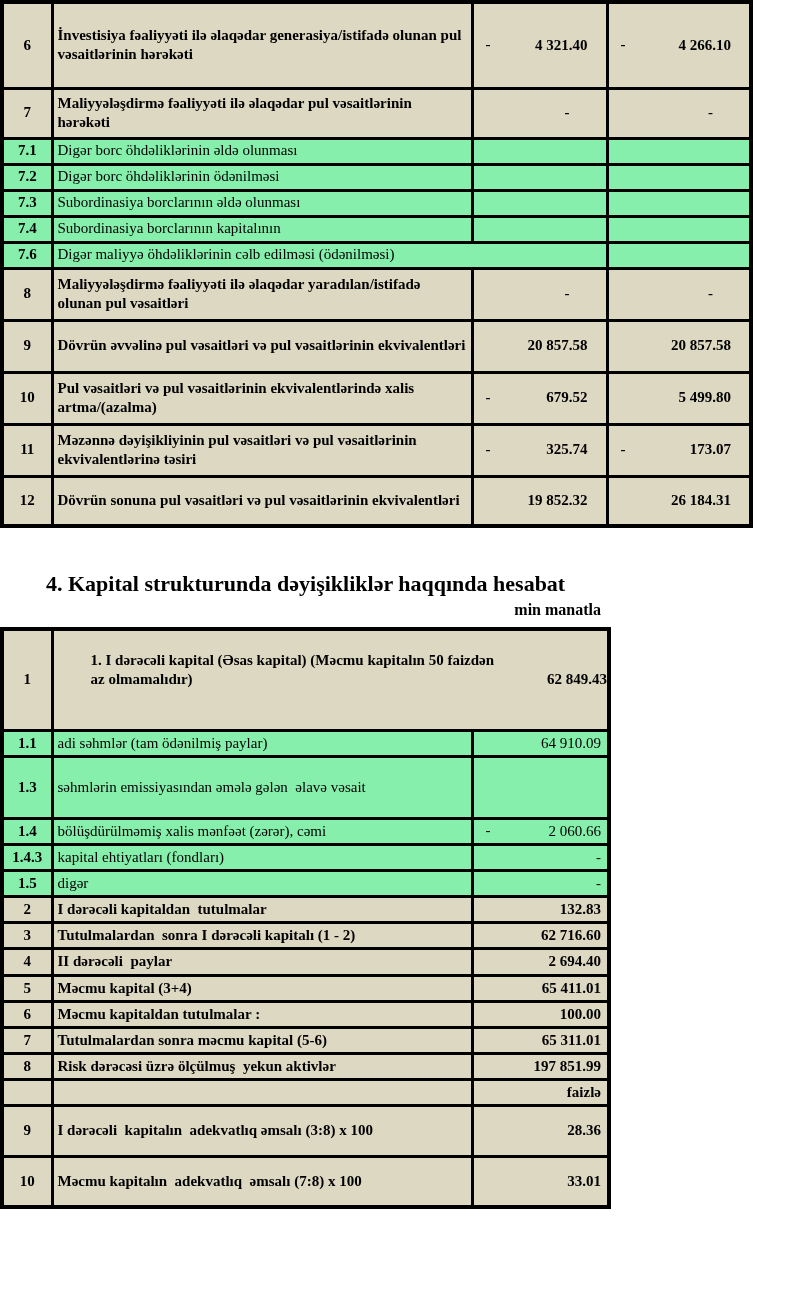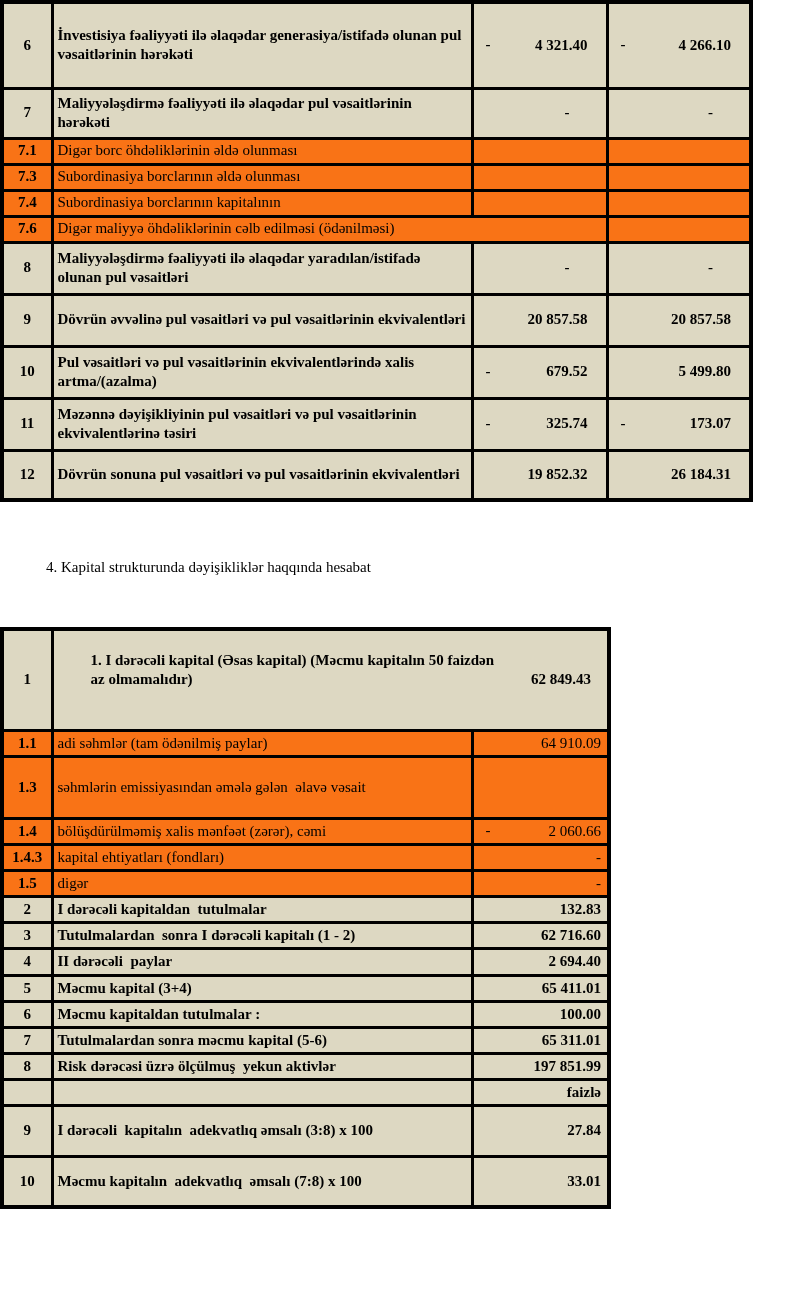--- a/index.html
+++ b/index.html
@@ -15,43 +15,43 @@
   table { border-collapse: collapse; table-layout: fixed; border: 4px solid #000; }
   td {
     border: 3px solid #000;
     font-size: 15px;
     line-height: 1.28;
     padding: 1px 4px;
     vertical-align: middle;
     overflow: hidden;
   }
   tr.hl td { background: #ddd8c2; font-weight: bold; }
-  tr.wh td { background: #f97316; }
+  tr.wh td { background: #86efac; }
 
   td.num { text-align: center; font-weight: bold; padding: 1px 1px; }
   td.desc { text-align: left; white-space: pre-wrap; }
   td.val { text-align: right; position: relative; }
   #table1 td.val { padding-right: 18px; }
   #table2 td.val { padding-right: 6px; }
   td.val .minus {
     position: absolute; left: 12px; top: 50%;
     transform: translateY(-50%);
   }
   #table1 td.val.mid { padding-right: 36px; }
 
   td.merged { position: relative; text-align: left; padding-left: 7px; white-space: pre-wrap; }
   td.merged .mdesc { display: inline-block; max-width: 405px; white-space: pre-wrap; }
-  td.merged .mval { position: absolute; right: 16px; top: 50%; transform: translateY(-50%); }
+  td.merged .mval { position: absolute; right: 0; top: 50%; transform: translateY(-50%); }
 
   #table1 { position: absolute; top: 0; left: 0; width: 749px; }
   #table2 { position: absolute; top: 627px; left: 0; width: 607px; }
 
   .section-title {
-    position: absolute; left: 46px; top: 559px;
-    font-size: 15px; font-weight: normal;
+    position: absolute; left: 46px; top: 571px;
+    font-size: 22px; font-weight: bold;
   }
   .unit-label {
     position: absolute; left: 0; top: 601px; width: 601px;
     text-align: right; font-size: 16px; font-weight: bold;
   }
 </style>
 </head>
 <body>
 
 <div class="page">
@@ -76,20 +76,26 @@
       <td class="val mid"><span>-</span></td>
       <td class="val mid"><span>-</span></td>
     </tr>
     <tr class="wh" style="height:26px">
       <td class="num">7.1</td>
       <td class="desc">Digər borc öhdəliklərinin əldə olunması</td>
       <td class="val"><span></span></td>
       <td class="val"><span></span></td>
     </tr>
     <tr class="wh" style="height:26px">
+      <td class="num">7.2</td>
+      <td class="desc">Digər borc öhdəliklərinin ödənilməsi</td>
+      <td class="val"><span></span></td>
+      <td class="val"><span></span></td>
+    </tr>
+    <tr class="wh" style="height:26px">
       <td class="num">7.3</td>
       <td class="desc">Subordinasiya borclarının əldə olunması</td>
       <td class="val"><span></span></td>
       <td class="val"><span></span></td>
     </tr>
     <tr class="wh" style="height:26px">
       <td class="num">7.4</td>
       <td class="desc">Subordinasiya borclarının kapitalının</td>
       <td class="val"><span></span></td>
       <td class="val"><span></span></td>
@@ -126,20 +132,21 @@
     <tr class="hl" style="height:50px">
       <td class="num">12</td>
       <td class="desc">Dövrün sonuna pul vəsaitləri və pul vəsaitlərinin ekvivalentləri</td>
       <td class="val"><span>19 852.32</span></td>
       <td class="val"><span>26 184.31</span></td>
     </tr>
   </tbody>
     </table>
 
   <div class="section-title">4. Kapital strukturunda dəyişikliklər haqqında hesabat</div>
+  <div class="unit-label">min manatla</div>
 
   <table id="table2">
     <colgroup>
         <col style="width:50px">
         <col style="width:420px">
         <col style="width:137px">
       </colgroup>
     <tbody>
         <tr class="hl" style="height:52px">
       <td class="num">1</td>
@@ -209,21 +216,21 @@
       <td class="val"><span>197 851.99</span></td>
     </tr>
     <tr class="hl" style="height:26px">
       <td class="num"></td>
       <td class="desc"></td>
       <td class="val"><span>faizlə</span></td>
     </tr>
     <tr class="hl" style="height:51px">
       <td class="num">9</td>
       <td class="desc">I dərəcəli  kapitalın  adekvatlıq əmsalı (3:8) x 100</td>
-      <td class="val"><span>27.84</span></td>
+      <td class="val"><span>28.36</span></td>
     </tr>
     <tr class="hl" style="height:51px">
       <td class="num">10</td>
       <td class="desc">Məcmu kapitalın  adekvatlıq  əmsalı (7:8) x 100</td>
       <td class="val"><span>33.01</span></td>
     </tr>
   </tbody>
     </table>
 
 </div>

